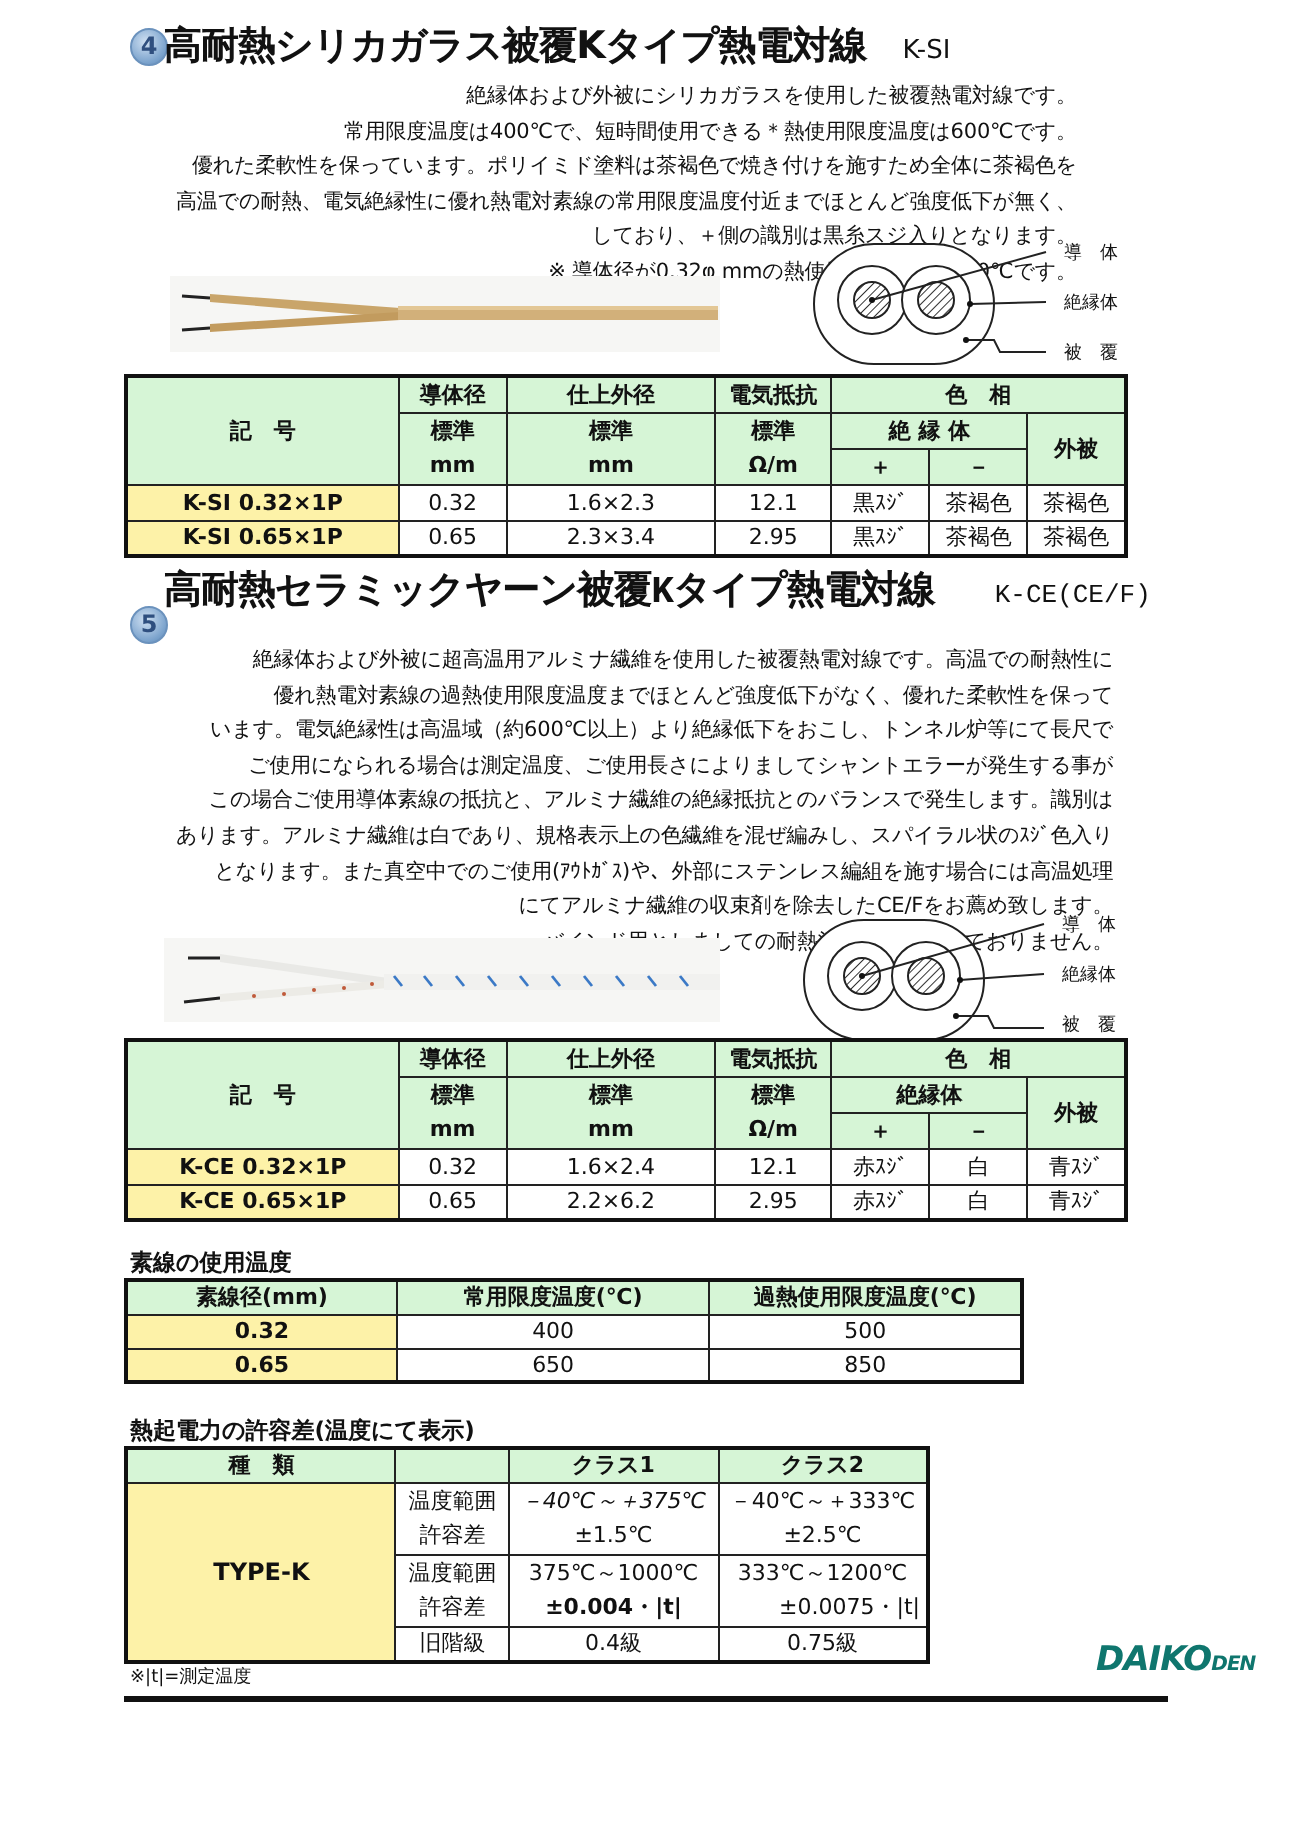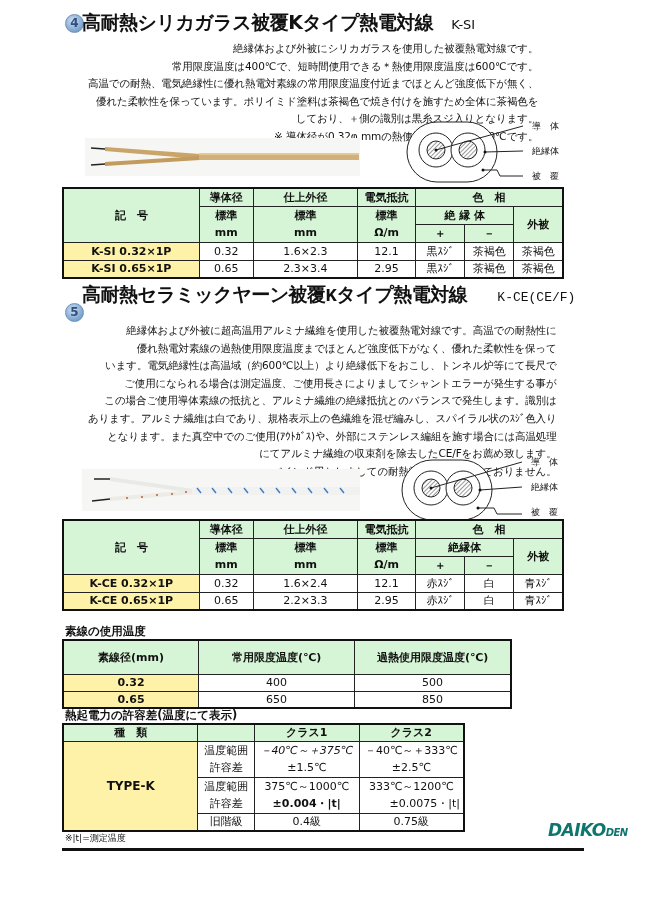--- a/index.html
+++ b/index.html
@@ -30,22 +30,22 @@
 </head>
 <body>
 
 <div class="badge" style="top:14px;">4</div>
 <div class="sec-title" style="top:10px;">
   <span>高耐熱シリカガラス被覆Kタイプ熱電対線</span><span class="code">K-SI</span>
 </div>
 <div class="para" style="top:40px; line-height:17.2px;">
   <div>絶縁体および外被にシリカガラスを使用した被覆熱電対線です。</div>
   <div>常用限度温度は400℃で、短時間使用できる＊熱使用限度温度は600℃です。</div>
+  <div>優れた柔軟性を保っています。ポリイミド塗料は茶褐色で焼き付けを施すため全体に茶褐色を</div>
   <div>高温での耐熱、電気絶縁性に優れ熱電対素線の常用限度温度付近までほとんど強度低下が無く、</div>
-  <div>優れた柔軟性を保っています。ポリイミド塗料は茶褐色で焼き付けを施すため全体に茶褐色を</div>
   <div>しており、＋側の識別は黒糸スジ入りとなります。</div>
   <div>※ 導体径が0.32φ mmの熱使用限度温度は500℃です。</div>
 </div>
 
 <div class="wire-img" style="left:85px; top:138px; width:275px; height:38px;">
   <svg width="275" height="38" viewBox="0 0 275 38">
     <line x1="6" y1="10" x2="20" y2="11" stroke="#222" stroke-width="1.5"></line>
     <line x1="6" y1="27" x2="20" y2="26" stroke="#222" stroke-width="1.5"></line>
     <path d="M20 9 L115 16 L115 21 L20 13 Z" fill="#c9a56a"></path>
     <path d="M20 24 L115 18 L115 22 L20 28 Z" fill="#c29b5e"></path>
@@ -237,38 +237,38 @@
     <td>0.32</td>
     <td>1.6×2.4</td>
     <td>12.1</td>
     <td>赤ｽｼﾞ</td>
     <td>白</td>
     <td>青ｽｼﾞ</td>
   </tr>
   <tr style="height:18px;">
     <td class="yellow">K-CE 0.65×1P</td>
     <td>0.65</td>
-    <td>2.2×3.3</td>
+    <td>2.2×6.2</td>
     <td>2.95</td>
     <td>赤ｽｼﾞ</td>
     <td>白</td>
     <td>青ｽｼﾞ</td>
   </tr>
 </tbody>
   </table>
 
 <div class="sub-title" style="top:624px;font-family:Liberation Serif, serif;">素線の使用温度</div>
 <table class="spec" style="left:62px; top:639px; width:450px; font-size:11px;">
   <colgroup>
       <col style="width:136px">
       <col style="width:157px">
       <col style="width:157px">
     </colgroup>
   <tbody>
-      <tr style="height:34px;">
+      <tr style="height:17px;">
     <td class="green">素線径(mm)</td>
     <td class="green">常用限度温度(℃)</td>
     <td class="green">過熱使用限度温度(℃)</td>
   </tr>
   <tr style="height:17px;">
     <td class="yellow">0.32</td>
     <td>400</td>
     <td>500</td>
   </tr>
   <tr style="height:17px;">

